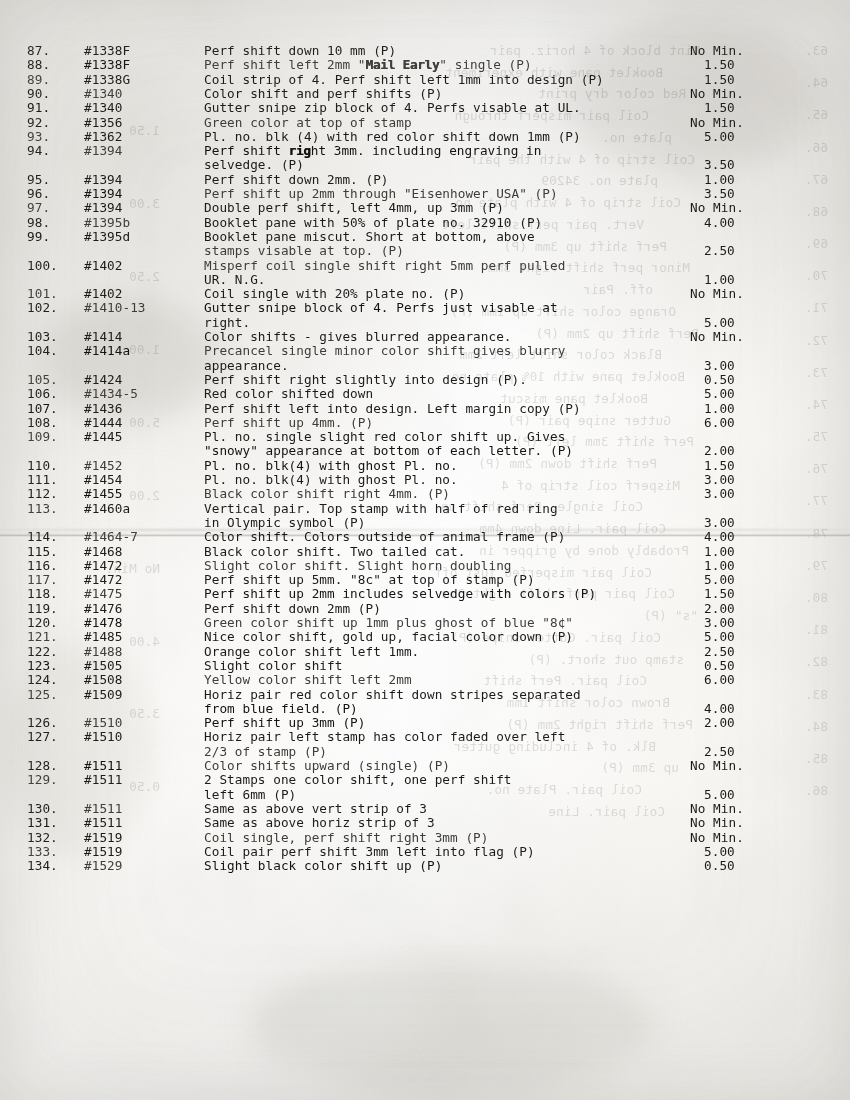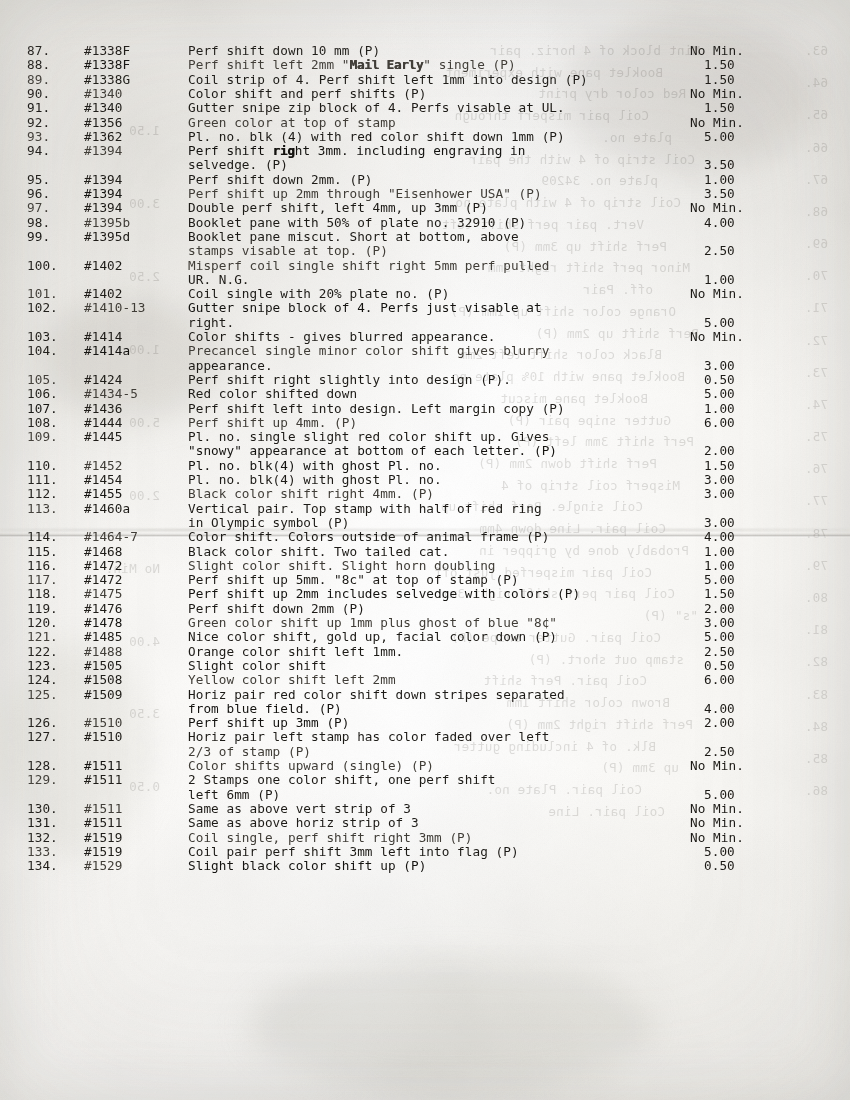--- a/index.html
+++ b/index.html
@@ -85,21 +85,21 @@
     inset: 0;
     color: #1d1b17;
     font-size: 12.7px;
     line-height: 14.3px;
     letter-spacing: 0.05px;
     white-space: pre;
   }
   .row { position: absolute; left: 0; right: 0; height: 14.3px; }
   .c-num   { position: absolute; left: 27px;  width: 60px; text-align: left; }
   .c-cat   { position: absolute; left: 84px;  }
-  .c-desc  { position: absolute; left: 188px; }
+  .c-desc  { position: absolute; left: 204px; }
   .c-price { position: absolute; left: 690px; width: 110px; text-align: left; }
   .price-indent { left: 704px; }
 
   
   .ovr {
     font-weight: bold;
     letter-spacing: -0.25px;
     text-shadow: 0.35px 0 0 rgba(29,27,23,0.85);
   }
   

